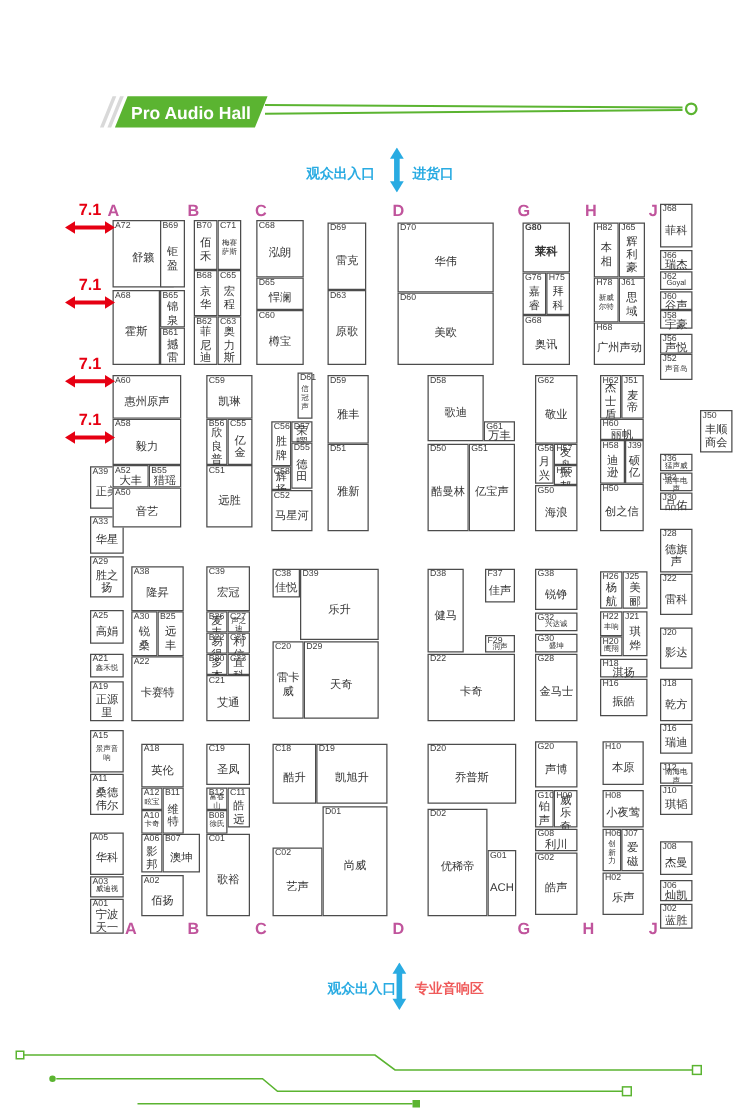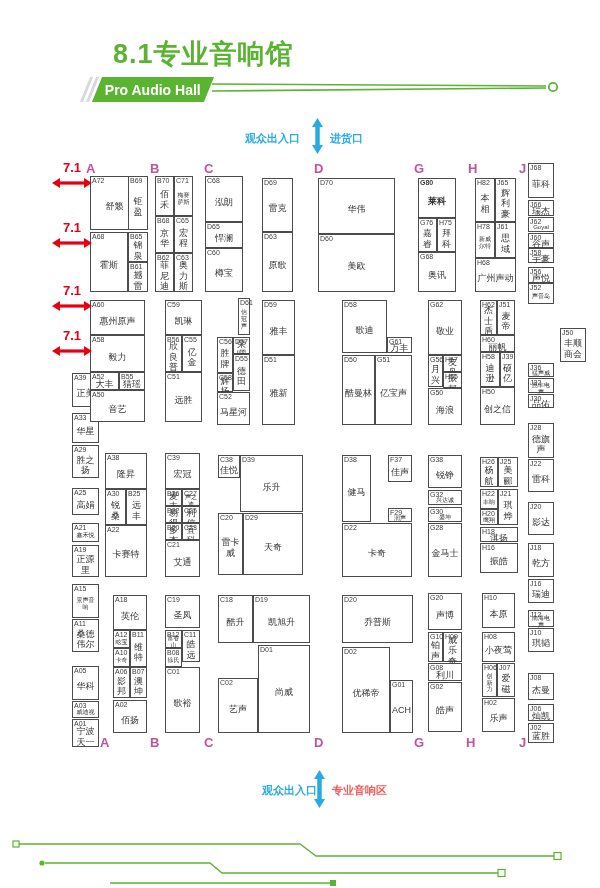--- a/index.html
+++ b/index.html
@@ -26,21 +26,20 @@
   .colletter{position:absolute;font-size:13px;font-weight:bold;color:#c0549c;}
   .hall71{position:absolute;left:52px;width:40px;text-align:center;}
   .hall71 .h71t{color:#e60012;font-size:13px;font-weight:bold;display:block;}
   .circuit{position:absolute;left:0;top:833px;}
 </style>
 </head>
 <body>
 
 <div class="page">
 
-  <h1 class="hall-title">8.1专业音响馆</h1>
   <div class="slash" style="left:85px;"></div>
   <div class="slash" style="left:91px;"></div>
   <div class="banner">
     <span>Pro Audio Hall</span>
   </div>
   <svg class="hline" width="352" height="16">
     <line x1="0" y1="4" x2="334" y2="6" stroke="#5bb431" stroke-width="1.6"></line>
     <line x1="0" y1="11" x2="334" y2="8" stroke="#5bb431" stroke-width="1.6"></line>
     <circle cx="341" cy="7" r="4.2" fill="#fff" stroke="#5bb431" stroke-width="1.8"></circle>
   </svg>
@@ -555,21 +554,21 @@
         <span class="bname">维特</span>
       </div>
       <div class="booth small" style="left: 113px; top: 648px; width: 17px; height: 19px;">
         <span class="bcode">A10</span>
         <span class="bname">卡奇</span>
       </div>
       <div class="booth" style="left: 113px; top: 667px; width: 17px; height: 31px;">
         <span class="bcode">A06</span>
         <span class="bname">影邦</span>
       </div>
-      <div class="booth" style="left: 130px; top: 667px; width: 17px; height: 31px;">
+      <div class="booth" style="left: 130px; top: 667px; width: 30px; height: 31px;">
         <span class="bcode">B07</span>
         <span class="bname">澳坤</span>
       </div>
       <div class="booth" style="left: 113px; top: 700px; width: 34px; height: 33px;">
         <span class="bcode">A02</span>
         <span class="bname">佰扬</span>
       </div>
       <div class="booth" style="left: 165px; top: 595px; width: 35px; height: 33px;">
         <span class="bcode">C19</span>
         <span class="bname">圣凤</span>

